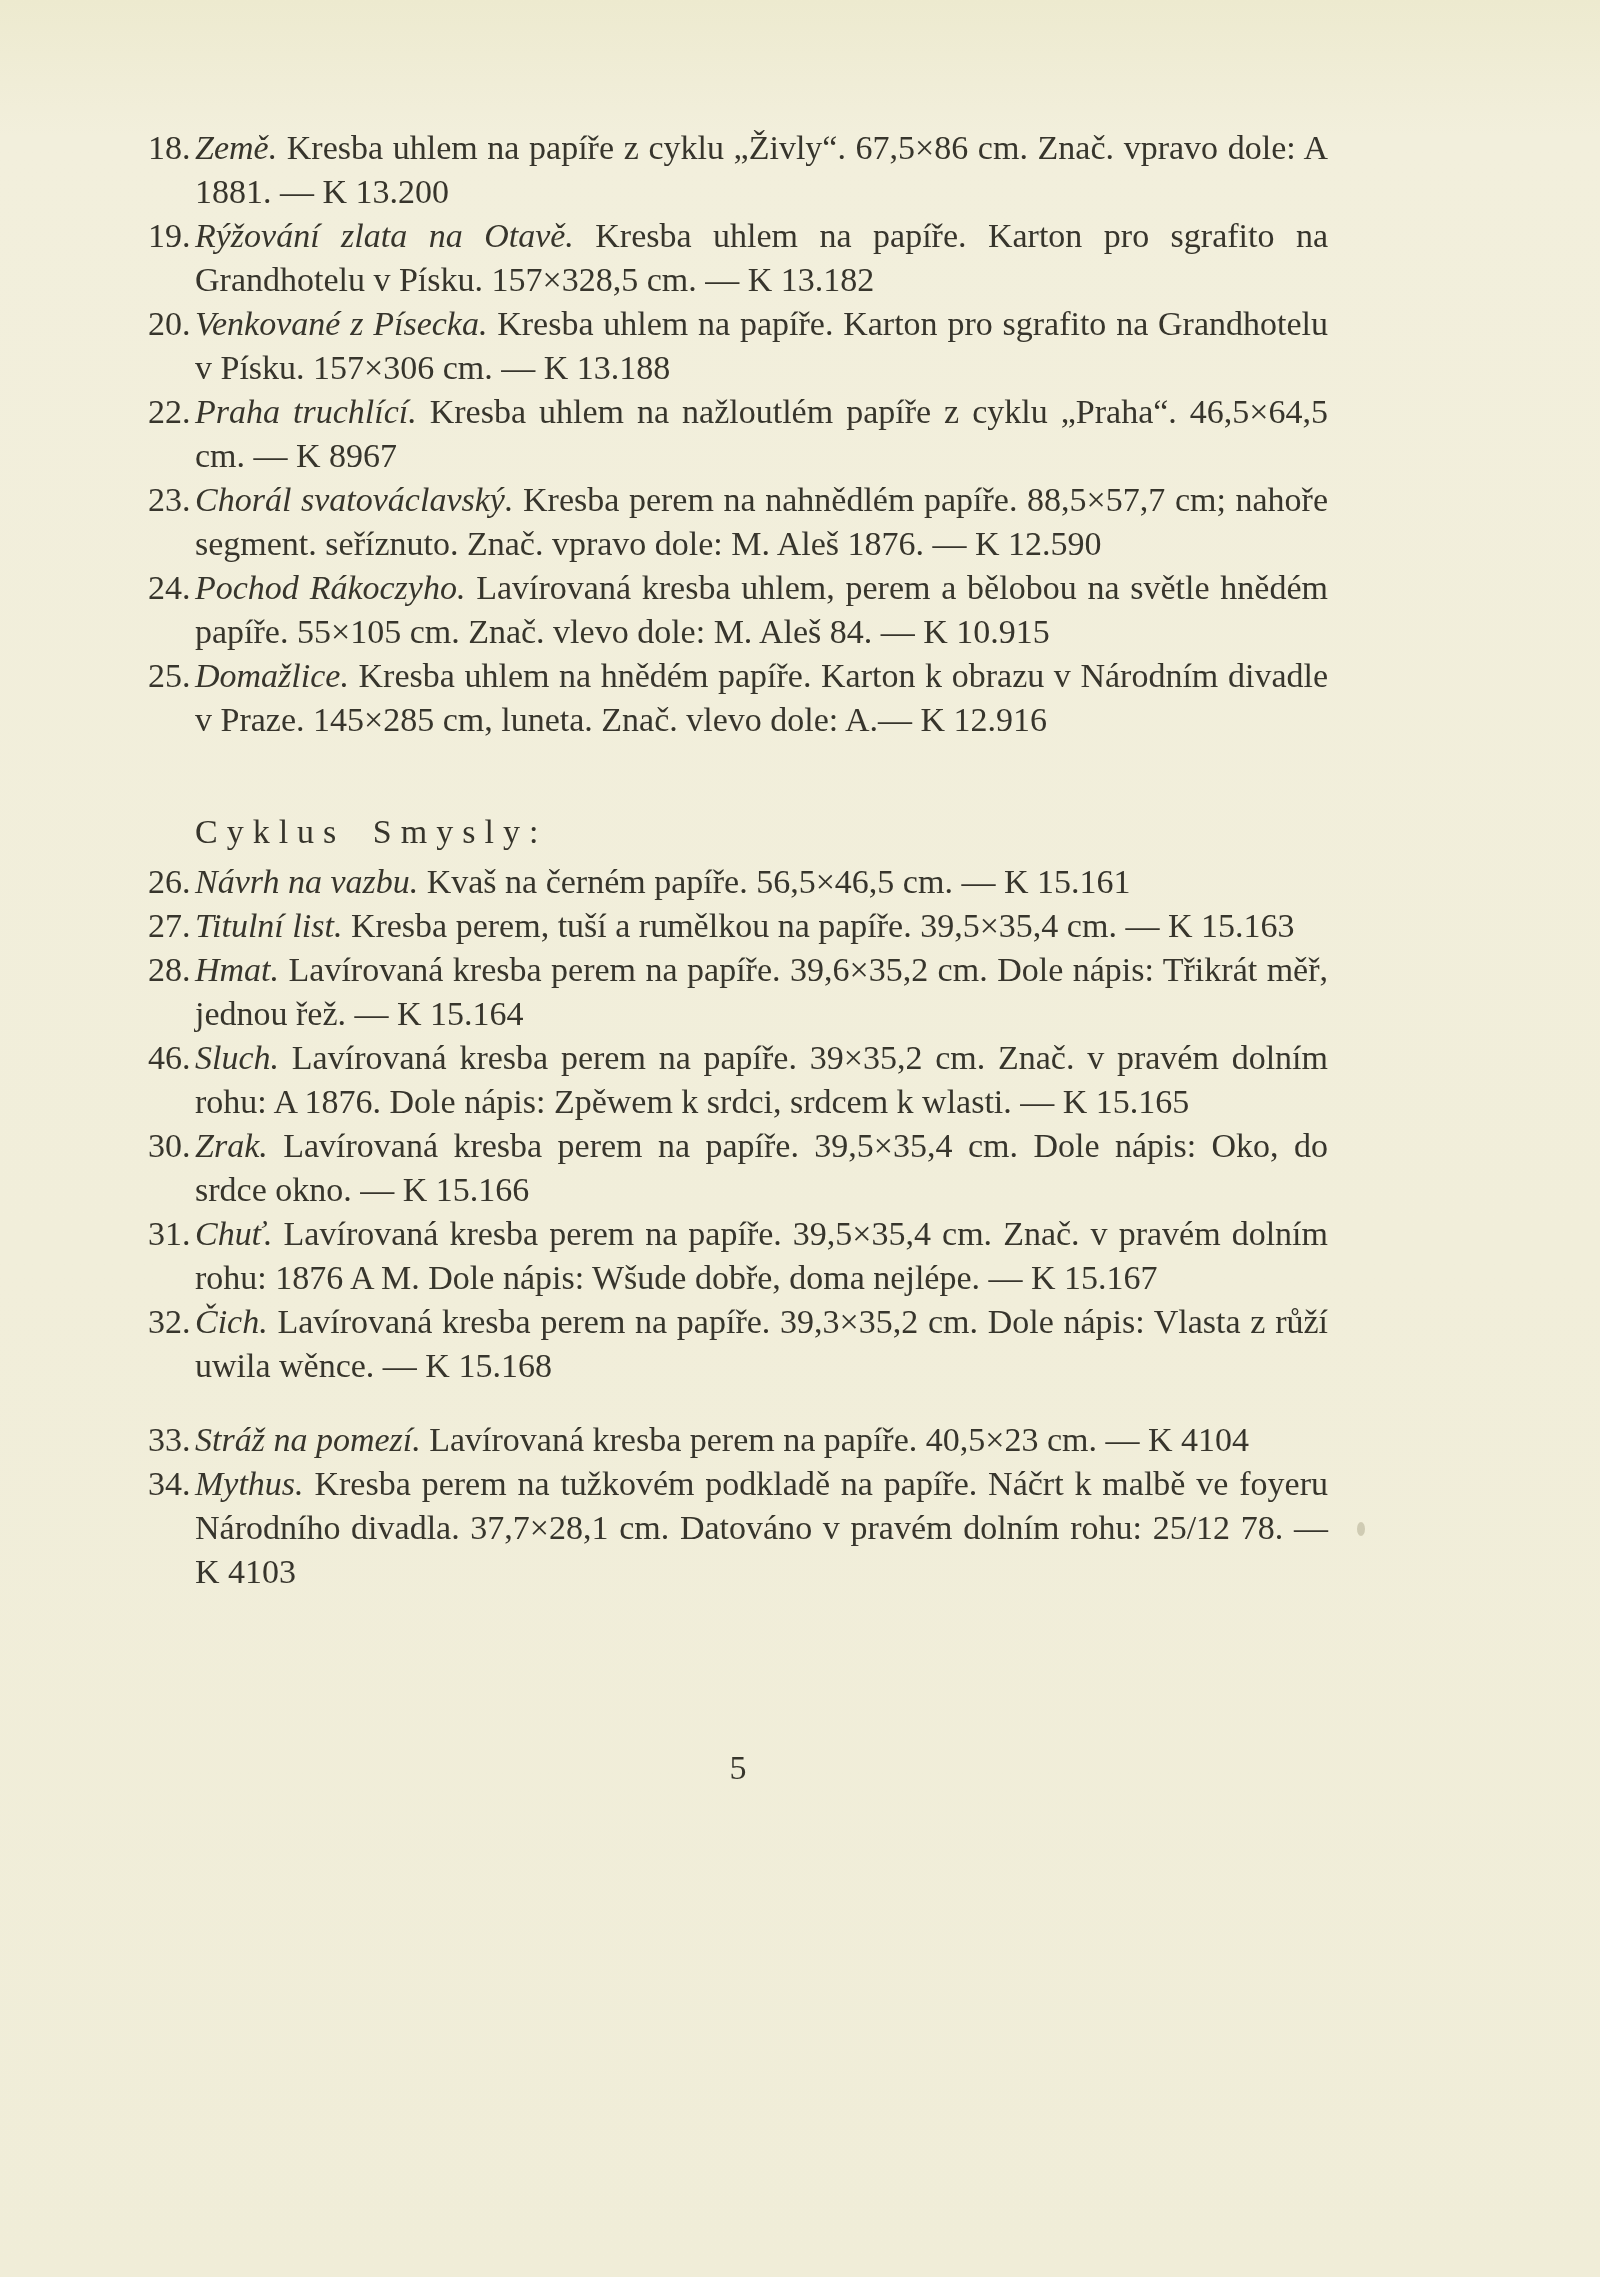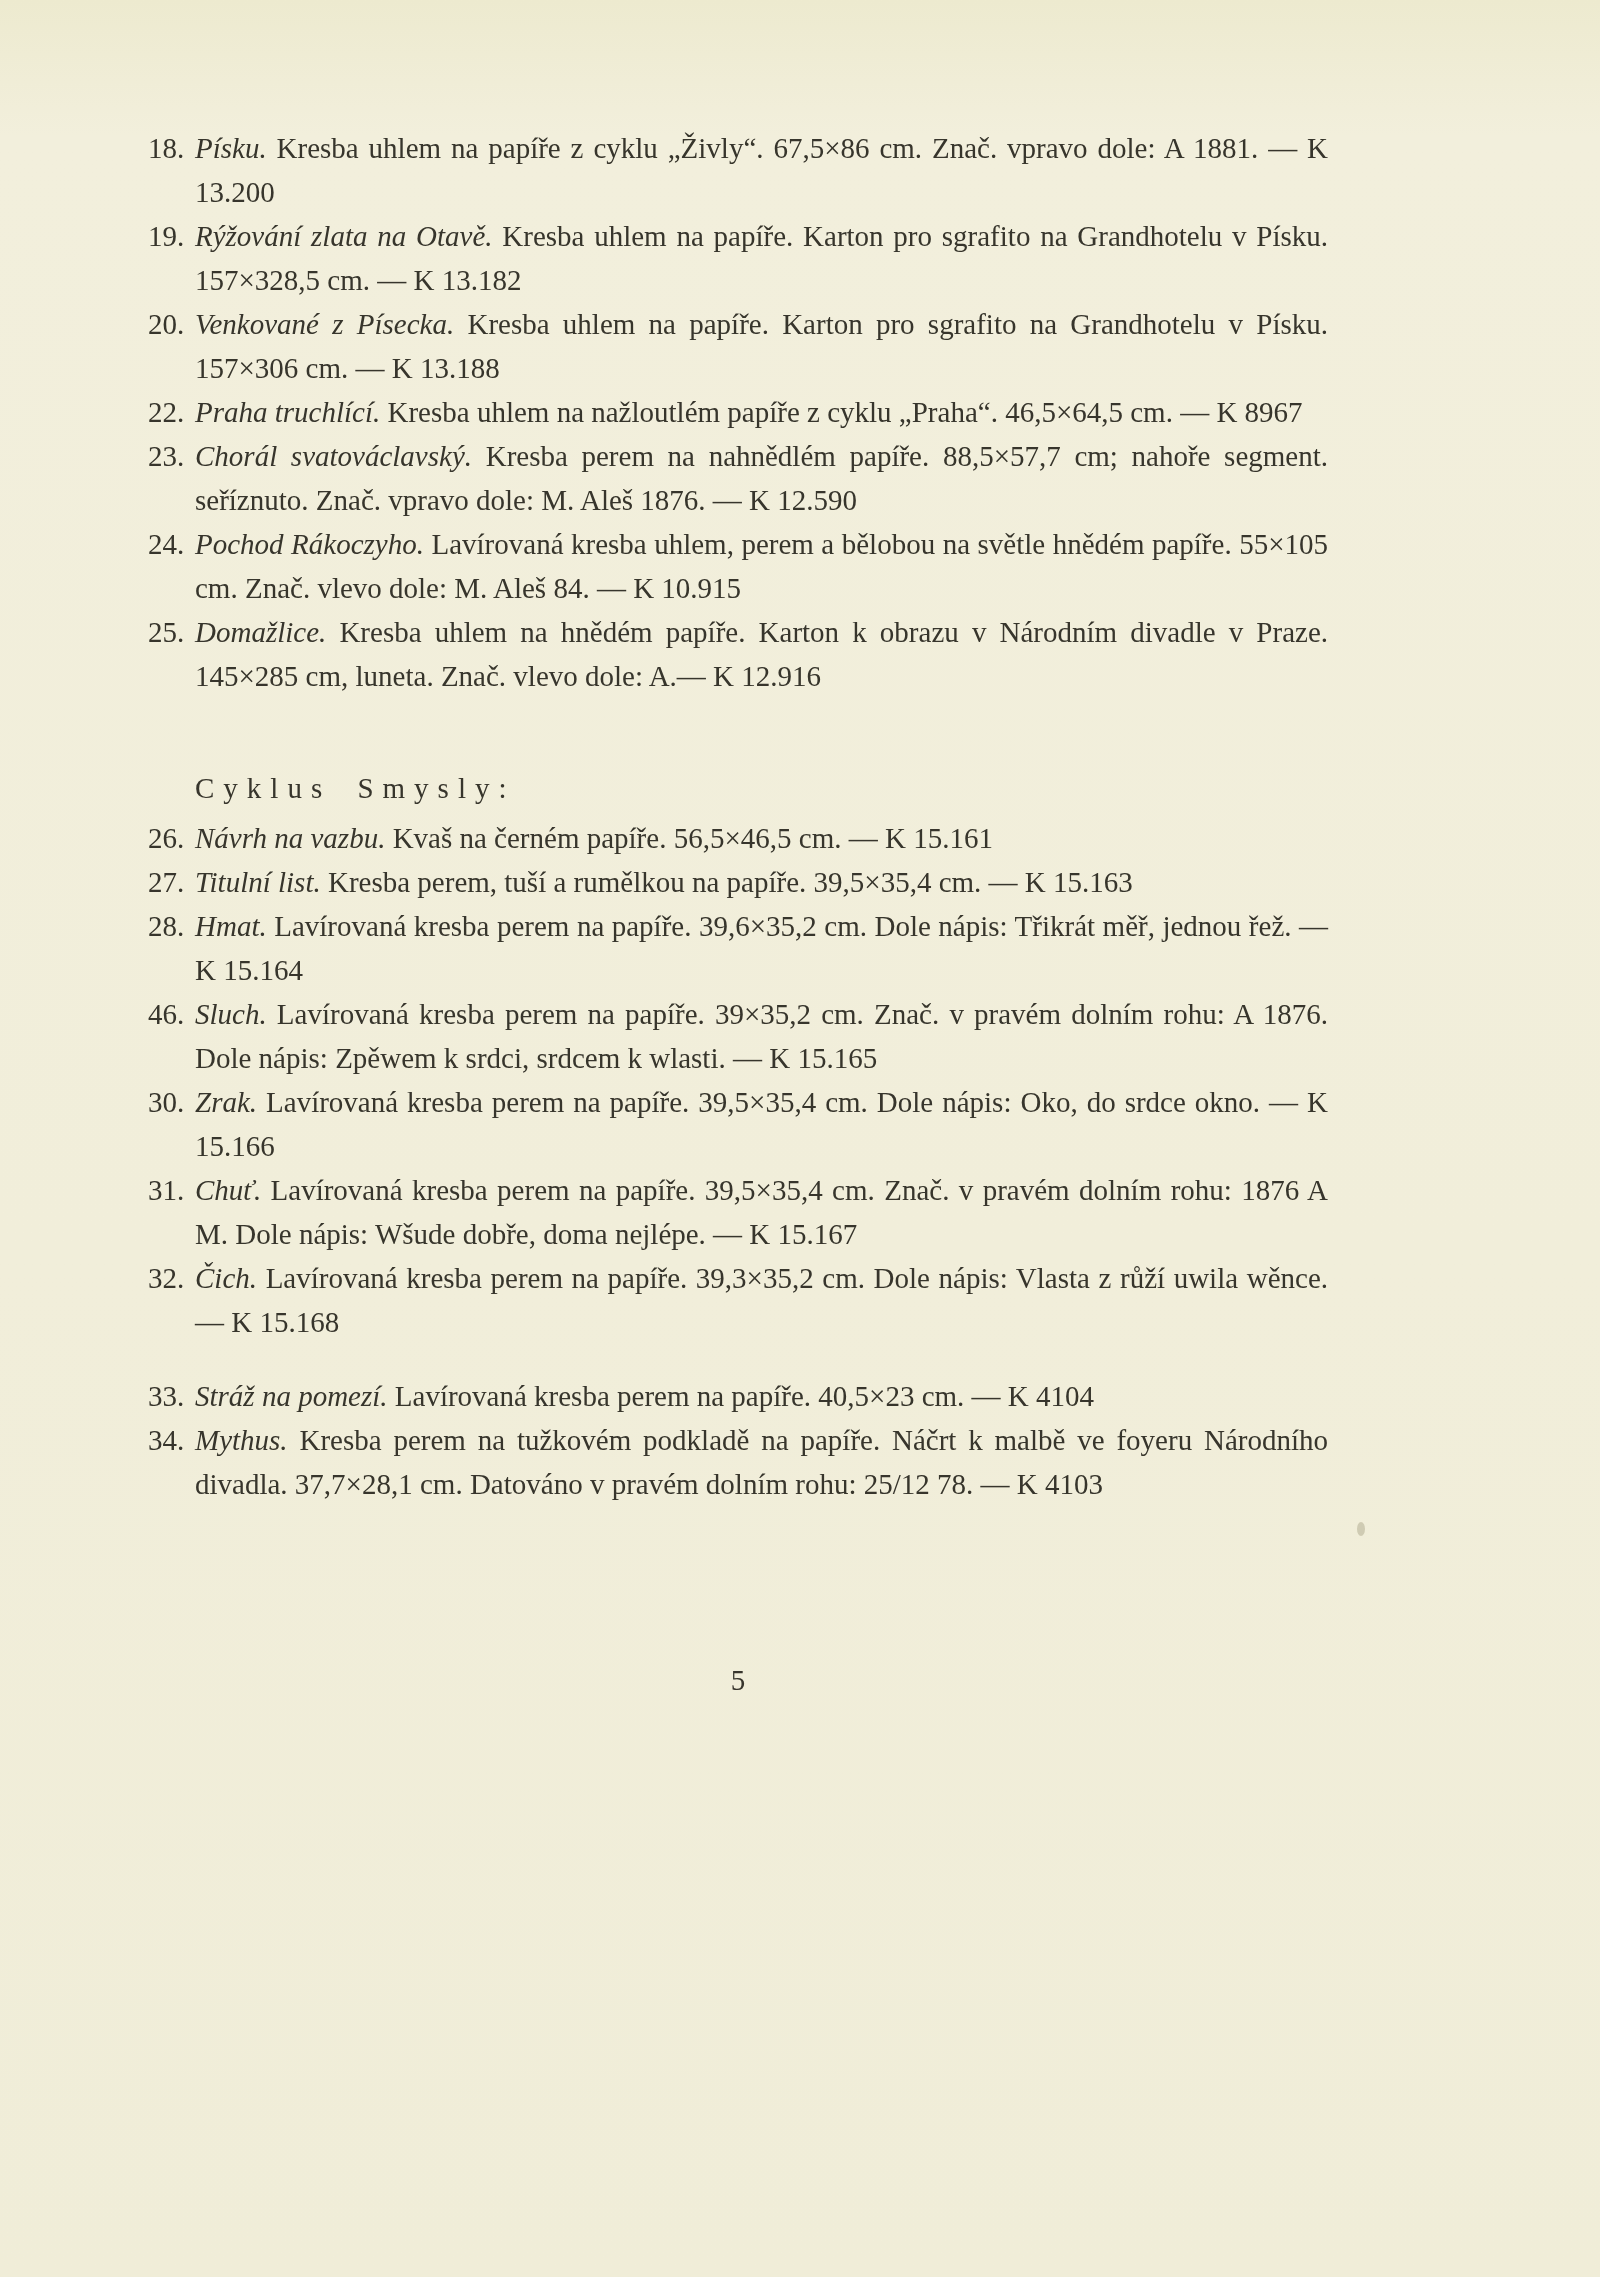--- a/index.html
+++ b/index.html
@@ -13,21 +13,21 @@
     font-family: "Liberation Serif", "DejaVu Serif", serif;
     color: #37352c;
     position: relative;
     overflow: hidden;
   }
   .page-content {
     position: absolute;
     top: 126px;
     left: 148px;
     width: 1180px;
-    font-size: 29px;
+    font-size: 34px;
     line-height: 44px;
   }
   .entry {
     display: flex;
     align-items: flex-start;
   }
   .entry .num {
     width: 47px;
     flex: 0 0 47px;
     text-align: left;
@@ -65,21 +65,21 @@
     opacity: 0.6;
   }
 </style>
 </head>
 <body>
 
 <div class="page-content">
 
   <div class="entry">
     <span class="num">18.</span>
-    <span class="body"><span class="title">Písku.</span> <span>Kresba uhlem na papíře z cyklu „Živly“. 67,5×86 cm. Znač. vpravo dole: A 1881. — K 13.200</span></span>
+    <span class="body"><span class="title">Země.</span> <span>Kresba uhlem na papíře z cyklu „Živly“. 67,5×86 cm. Znač. vpravo dole: A 1881. — K 13.200</span></span>
   </div>
 
   <div class="entry">
     <span class="num">19.</span>
     <span class="body"><span class="title">Rýžování zlata na Otavě.</span> <span>Kresba uhlem na papíře. Karton pro sgrafito na Grandhotelu v Písku. 157×328,5 cm. — K 13.182</span></span>
   </div>
 
   <div class="entry">
     <span class="num">20.</span>
     <span class="body"><span class="title">Venkované z Písecka.</span> <span>Kresba uhlem na papíře. Karton pro sgrafito na Grandhotelu v Písku. 157×306 cm. — K 13.188</span></span>

